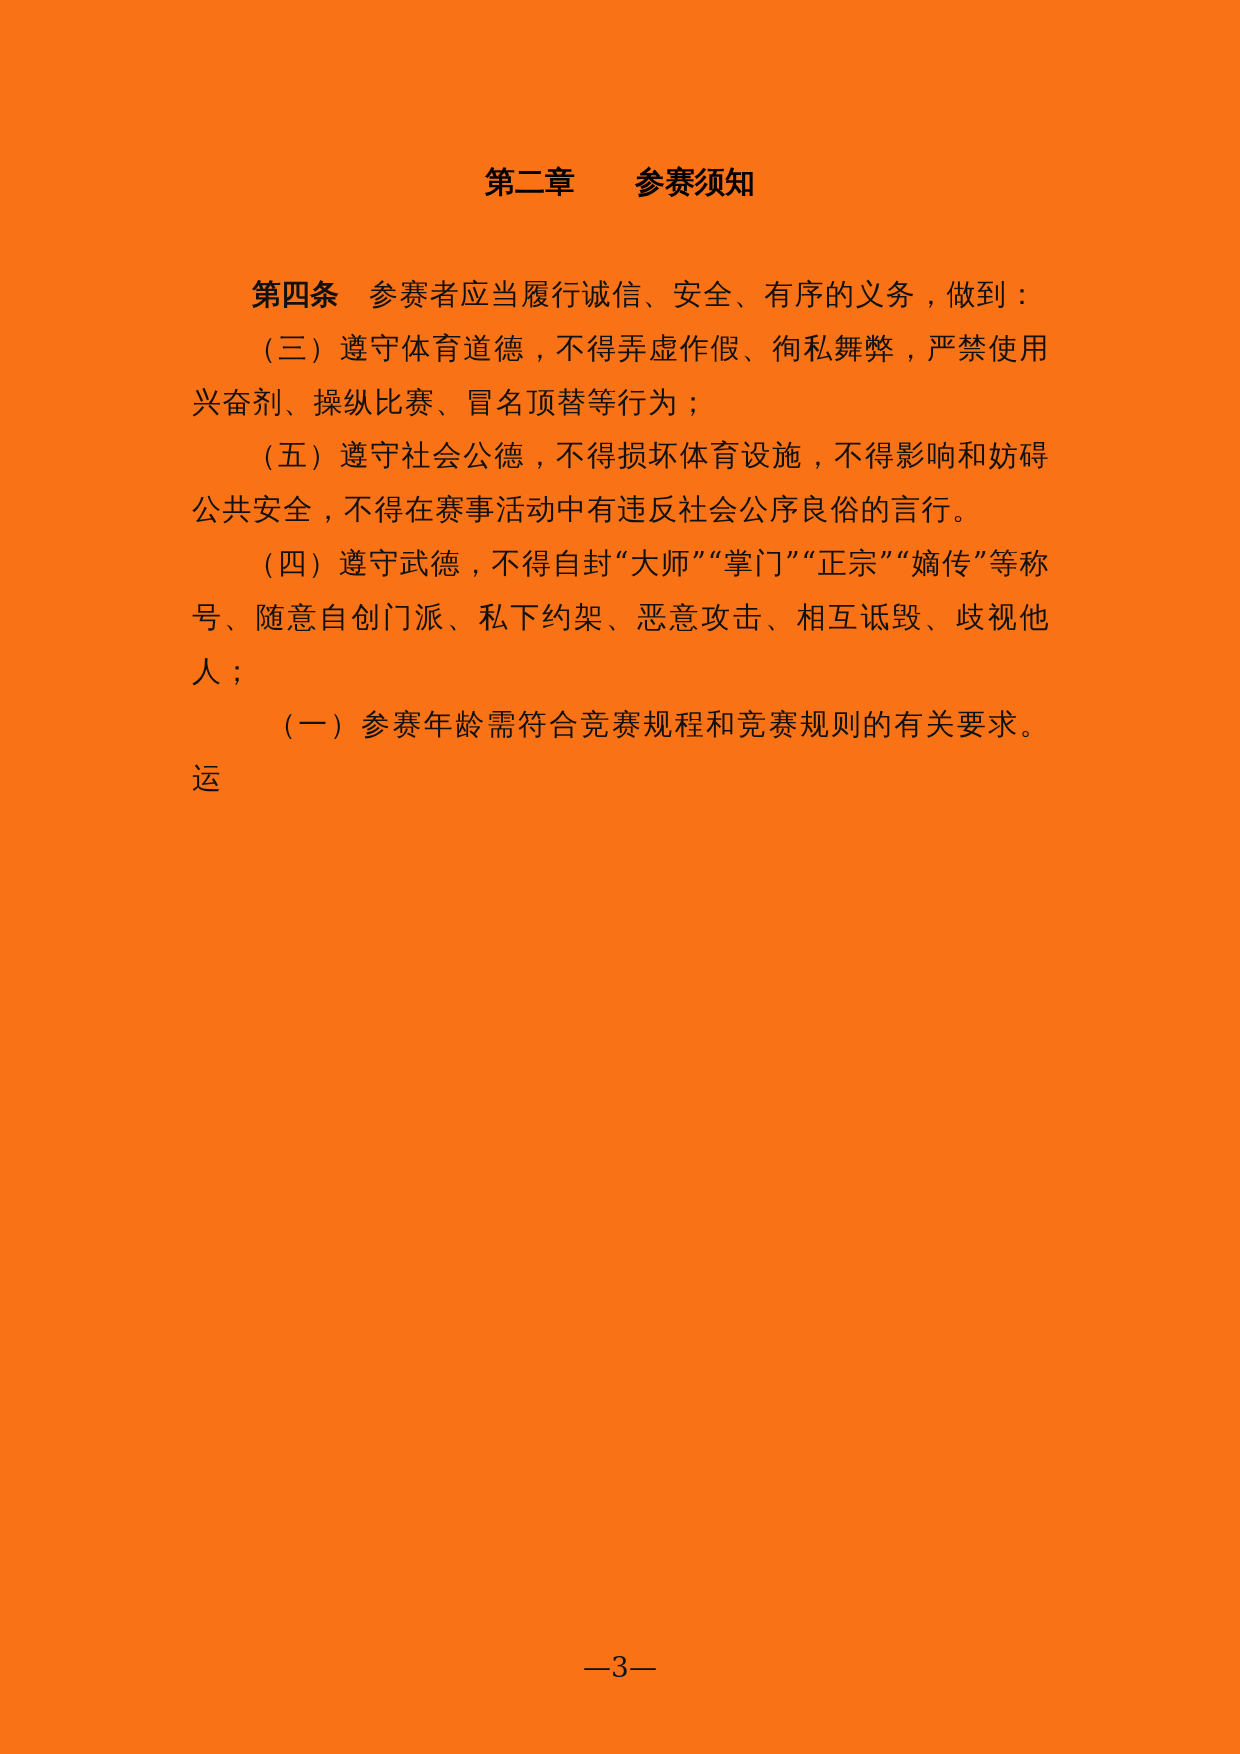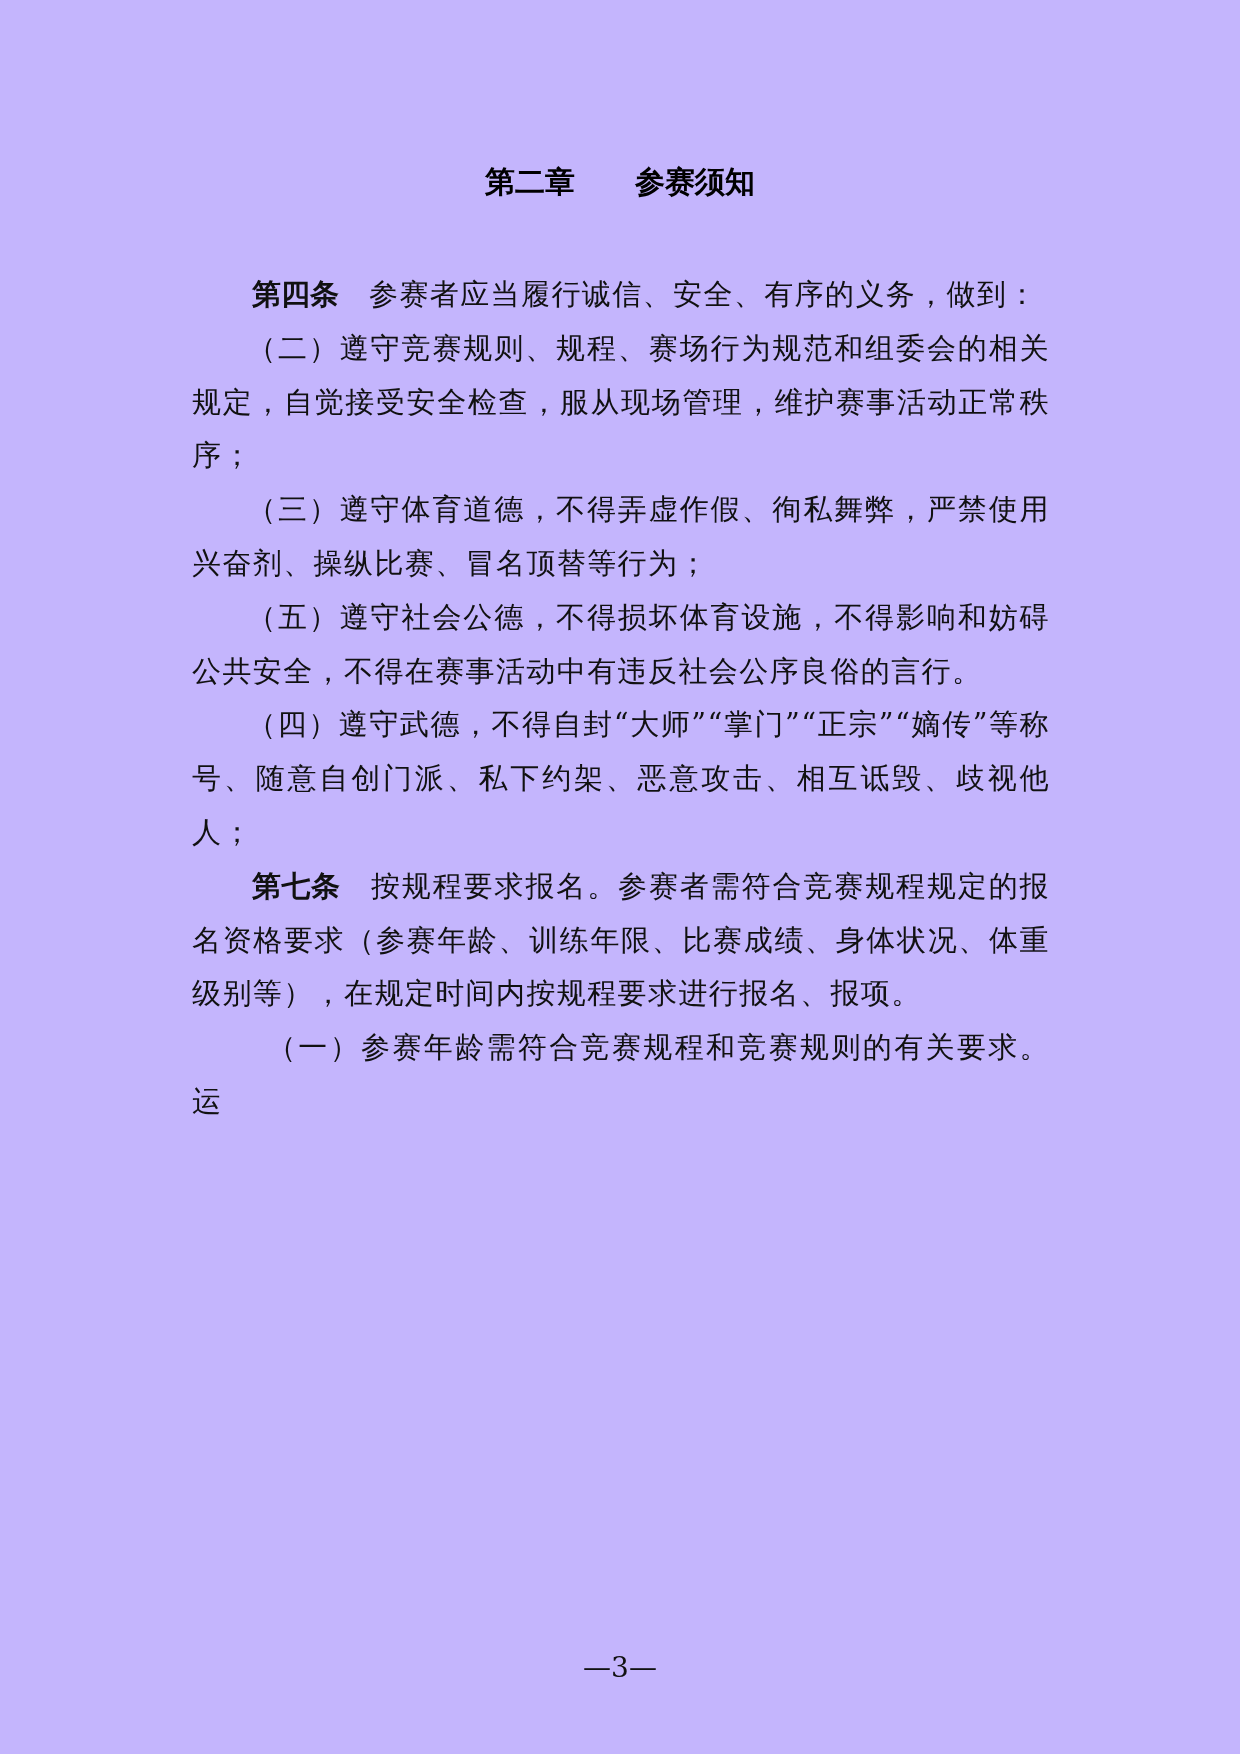--- a/index.html
+++ b/index.html
@@ -1,17 +1,17 @@
 <!DOCTYPE html>
 <html><head>
 <meta charset="utf-8">
 <style>
   html, body { margin: 0; padding: 0; background: #ffffff; }
   body { width: 1240px; height: 1754px; position: relative; overflow: hidden; color: #111; }
-  .page { position: absolute; left: 0; top: 0; width: 1240px; height: 1754px; background: #c4b5fd; }
+  .page { position: absolute; left: 0; top: 0; width: 1240px; height: 1754px; background: #f97316; }
   .chapter-title {
     position: absolute; left: 0; top: 160px; width: 1240px; text-align: center;
     font-family: "DejaVu Sans", sans-serif; font-weight: bold; font-size: 30px; line-height: 44px;
     white-space: pre; color: #000;
   }
   .body-text {
     position: absolute; left: 192px; top: 268px; width: 858px;
     font-family: "DejaVu Serif", serif; font-size: 29px; line-height: 53.8px;
     color: #111; text-align: justify; letter-spacing: 1.4px;
   }
@@ -29,27 +29,25 @@
 </head>
 <body>
 
 <div class="page">
 
   <div class="chapter-title">第二章　　参赛须知</div>
 
   <div class="body-text">
 
     <p class="para article"><span class="article-no">第四条</span><span class="gap"></span><span>参赛者应当履行诚信、安全、有序的义务，做到：</span></p>
-    <p class="para item">（二）遵守竞赛规则、规程、赛场行为规范和组委会的相关规定，自觉接受安全检查，服从现场管理，维护赛事活动正常秩序；</p>
     <p class="para item">（三）遵守体育道德，不得弄虚作假、徇私舞弊，严禁使用兴奋剂、操纵比赛、冒名顶替等行为；</p>
     <p class="para item">（五）遵守社会公德，不得损坏体育设施，不得影响和妨碍公共安全，不得在赛事活动中有违反社会公序良俗的言行。</p>
     <p class="para item">（四）遵守武德，不得自封“大师”“掌门”“正宗”“嫡传”等称号、随意自创门派、私下约架、恶意攻击、相互诋毁、歧视他人；</p>
 
 
 
-    <p class="para article"><span class="article-no">第七条</span><span class="gap"></span><span>按规程要求报名。参赛者需符合竞赛规程规定的报名资格要求（参赛年龄、训练年限、比赛成绩、身体状况、体重级别等），在规定时间内按规程要求进行报名、报项。</span></p>
     <p class="para item-deep">（一）参赛年龄需符合竞赛规程和竞赛规则的有关要求。运</p>
 
   </div>
 
   <div class="page-number">—3—</div>
 
 </div>
 
 </body></html>

